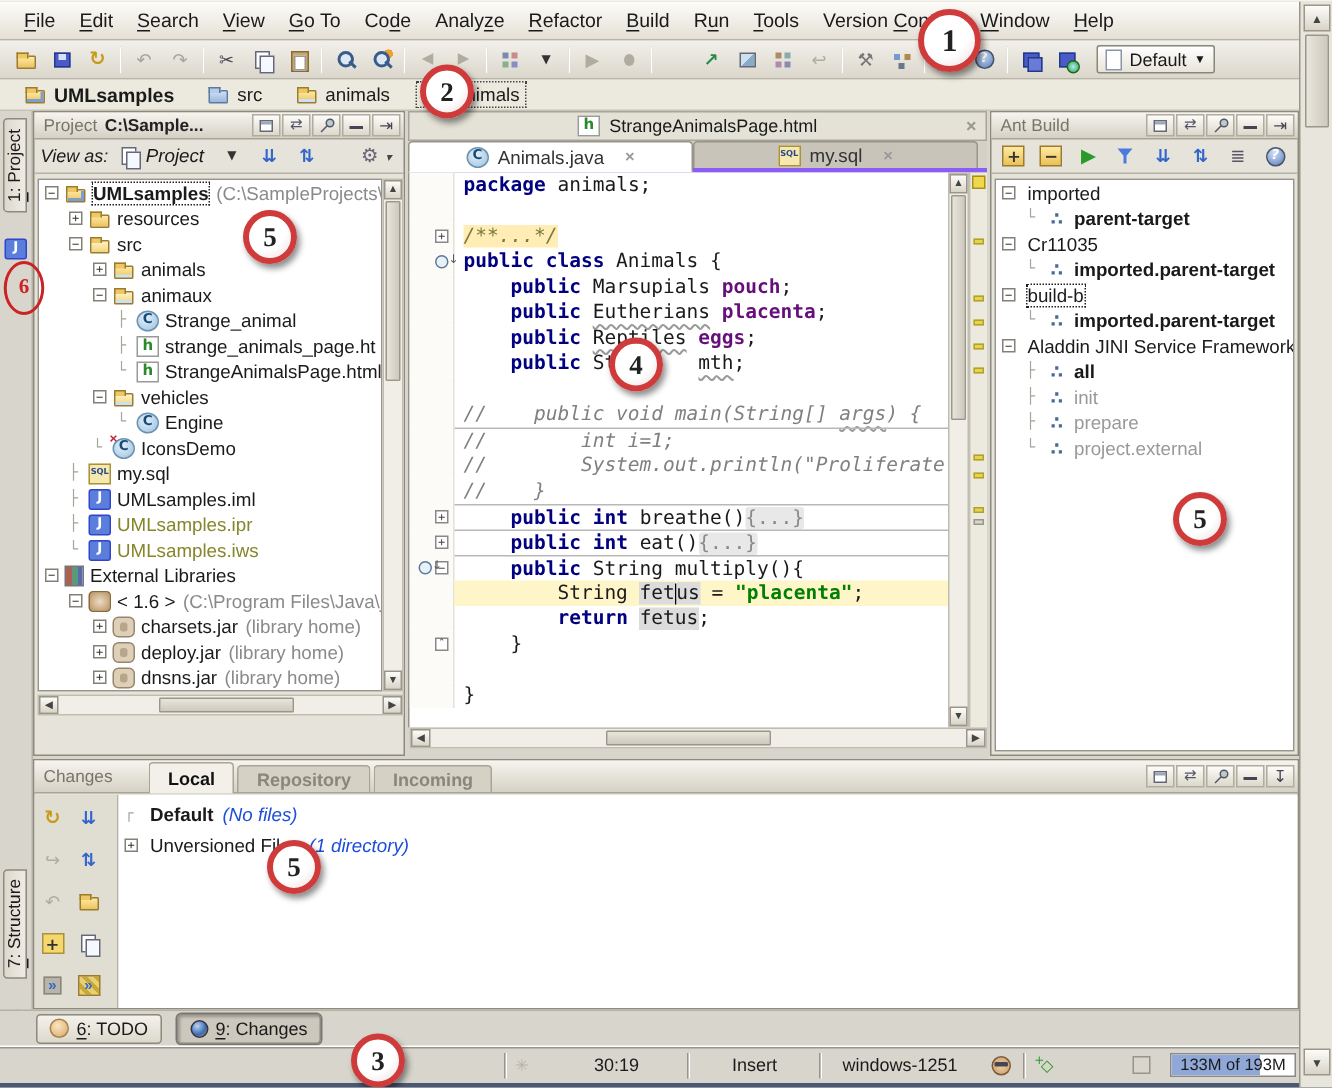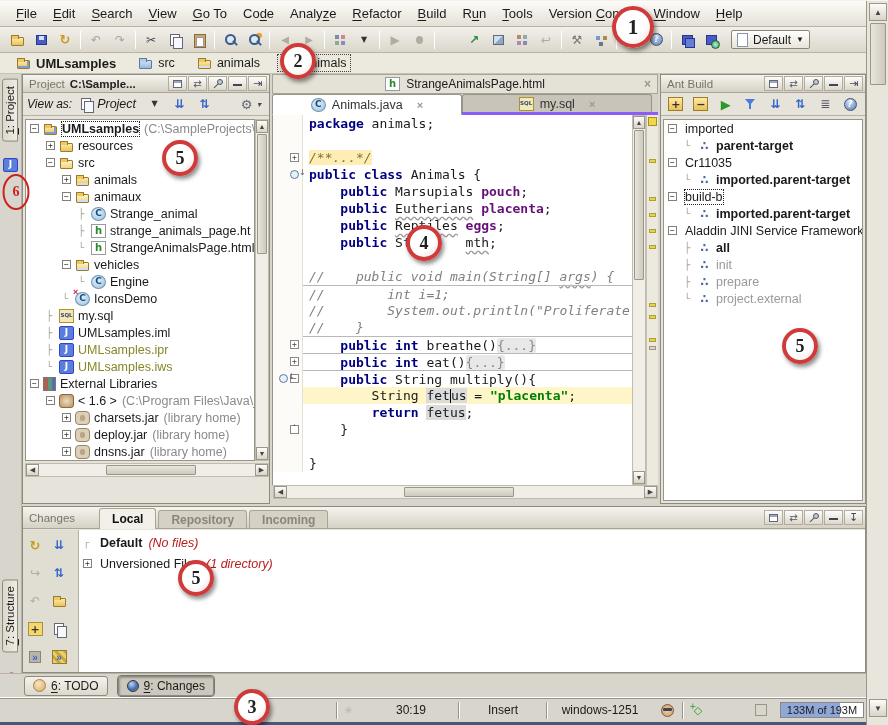--- a/index.html
+++ b/index.html
@@ -227,21 +227,21 @@
 
   
   .co{position:absolute;width:36px;height:36px;border-radius:50%;transform:translate(-50%,-50%);
     background:radial-gradient(circle at 35% 30%,#fff 55%,#f0dcdc);border:4px solid #cf3a3a;
     box-shadow:2px 3px 4px rgba(0,0,0,.45),inset 1px 1px 2px #fff;display:flex;align-items:center;justify-content:center;
     font:bold 18px "Liberation Serif",serif;color:#222;z-index:50;}
   .co.big{width:42px;height:42px;font-size:21px;}
   .co6{position:absolute;width:27px;height:36px;border:2px solid #cc2222;border-radius:50%;
     transform:translate(-50%,-50%);display:flex;align-items:center;justify-content:center;
     font:bold 14px "Liberation Serif",serif;color:#cc2222;z-index:50;}
-  .fnote{color:#b91c1c;font-style:italic;margin-left:6px;}
+  .fnote{color:#1d4ed8;font-style:italic;margin-left:6px;}
   u{text-underline-offset:2px;}
 </style>
 </head>
 <body>
 
 <div id="screen">
   <div id="menubar" class="abs">
       <span class="menu-item"><u>F</u>ile</span>
       <span class="menu-item"><u>E</u>dit</span>
       <span class="menu-item"><u>S</u>earch</span>

